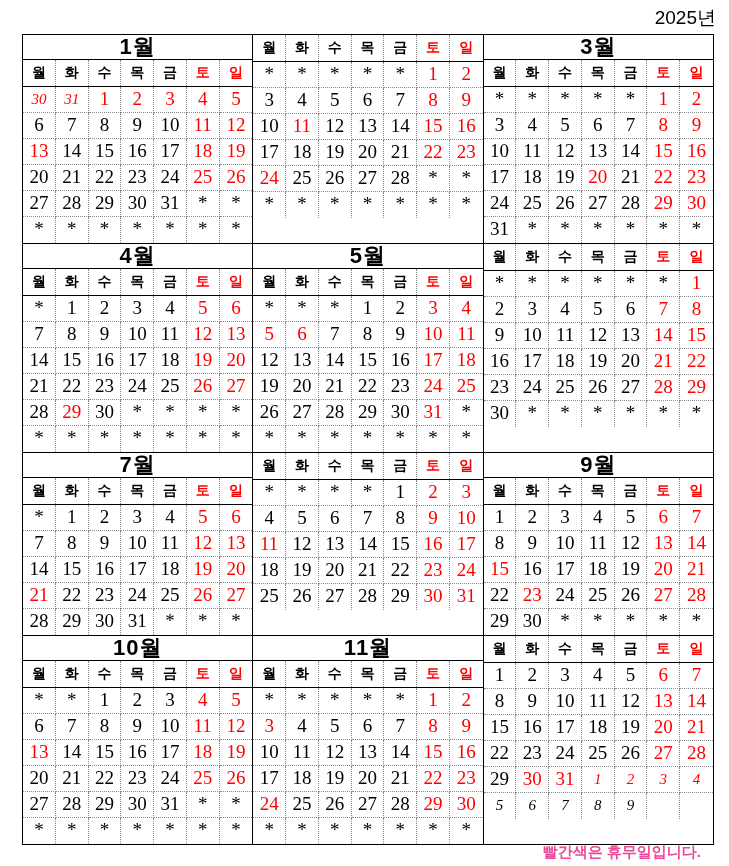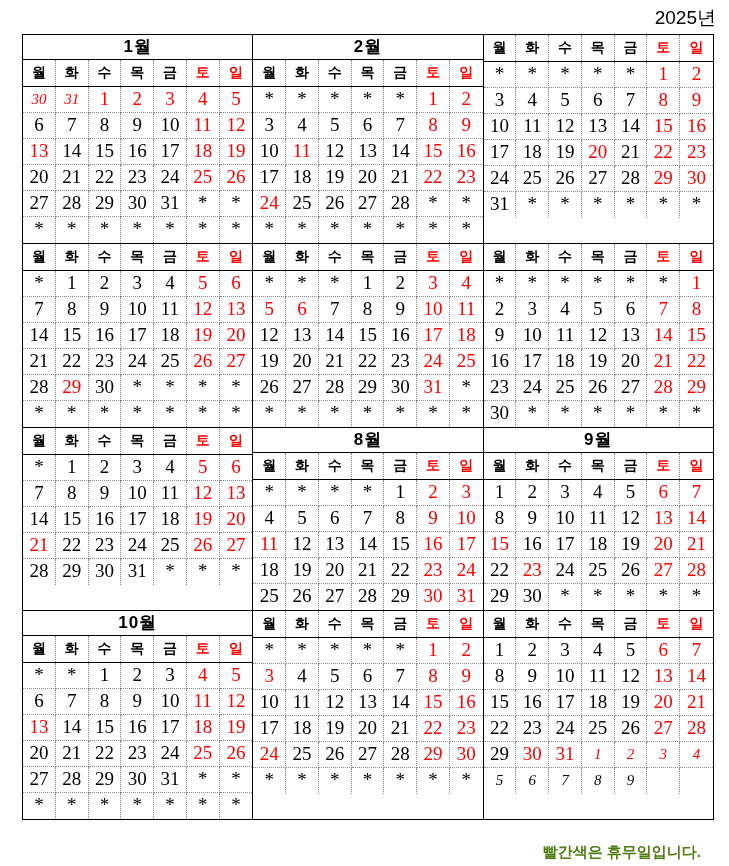--- a/index.html
+++ b/index.html
@@ -30,21 +30,21 @@
   }
   .band { display: grid; grid-template-columns: repeat(3, 1fr); }
   .month {
     border-right: 1.5px solid #000;
     border-bottom: 1.5px solid #000;
     background: #fff;
   }
   .month-title {
     height: 25px; line-height: 23px;
     text-align: center;
-    font-weight: 700; font-size: 17px;
+    font-weight: 700; font-size: 22px;
     border-bottom: 1.5px solid #000;
     letter-spacing: 1px;
   }
   .weekday-row {
     display: grid; grid-template-columns: repeat(7, 1fr);
     height: 27px;
     border-bottom: 1.5px solid #000;
   }
   .wd {
     line-height: 25px; text-align: center;
@@ -61,21 +61,21 @@
     border-bottom: 1px dotted #888;
     color: #000000;
   }
   .day:last-child { border-right: none; }
   .date-row.last .day { border-bottom: none; }
   .red { color: #FF0000; }
   .adj { font-style: italic; font-size: 15px; line-height: 25px; }
   .footer-note {
     position: absolute;
     right: 28px; bottom: 4px;
-    color: #4d7c0f;
+    color: #ec4899;
     font-weight: 700; font-size: 15px;
   }
 </style>
 </head>
 <body>
 
 <div class="page">
   <div class="year-title">2025년</div>
   <div class="calendar">
       <div class="band">
@@ -139,21 +139,20 @@
             <div class="day">*</div>
             <div class="day">*</div>
             <div class="day">*</div>
             <div class="day">*</div>
             <div class="day">*</div>
             <div class="day">*</div>
             <div class="day">*</div>
           </div>
         </div>
         <div class="month">
-          <div class="month-title">2월</div>
           <div class="weekday-row">
             <div class="wd">월</div>
             <div class="wd">화</div>
             <div class="wd">수</div>
             <div class="wd">목</div>
             <div class="wd">금</div>
             <div class="wd red">토</div>
             <div class="wd red">일</div>
           </div>
           <div class="date-row">
@@ -205,20 +204,21 @@
             <div class="day">*</div>
             <div class="day">*</div>
             <div class="day">*</div>
             <div class="day">*</div>
             <div class="day">*</div>
             <div class="day">*</div>
             <div class="day">*</div>
           </div>
         </div>
         <div class="month">
+          <div class="month-title">3월</div>
           <div class="weekday-row">
             <div class="wd">월</div>
             <div class="wd">화</div>
             <div class="wd">수</div>
             <div class="wd">목</div>
             <div class="wd">금</div>
             <div class="wd red">토</div>
             <div class="wd red">일</div>
           </div>
           <div class="date-row">
@@ -272,20 +272,21 @@
             <div class="day">*</div>
             <div class="day">*</div>
             <div class="day">*</div>
             <div class="day">*</div>
             <div class="day">*</div>
           </div>
         </div>
       </div>
       <div class="band">
         <div class="month">
+          <div class="month-title">4월</div>
           <div class="weekday-row">
             <div class="wd">월</div>
             <div class="wd">화</div>
             <div class="wd">수</div>
             <div class="wd">목</div>
             <div class="wd">금</div>
             <div class="wd red">토</div>
             <div class="wd red">일</div>
           </div>
           <div class="date-row">
@@ -337,20 +338,21 @@
             <div class="day">*</div>
             <div class="day">*</div>
             <div class="day">*</div>
             <div class="day">*</div>
             <div class="day">*</div>
             <div class="day">*</div>
             <div class="day">*</div>
           </div>
         </div>
         <div class="month">
+          <div class="month-title">5월</div>
           <div class="weekday-row">
             <div class="wd">월</div>
             <div class="wd">화</div>
             <div class="wd">수</div>
             <div class="wd">목</div>
             <div class="wd">금</div>
             <div class="wd red">토</div>
             <div class="wd red">일</div>
           </div>
           <div class="date-row">
@@ -469,20 +471,21 @@
             <div class="day">*</div>
             <div class="day">*</div>
             <div class="day">*</div>
             <div class="day">*</div>
             <div class="day">*</div>
           </div>
         </div>
       </div>
       <div class="band">
         <div class="month">
+          <div class="month-title">7월</div>
           <div class="weekday-row">
             <div class="wd">월</div>
             <div class="wd">화</div>
             <div class="wd">수</div>
             <div class="wd">목</div>
             <div class="wd">금</div>
             <div class="wd red">토</div>
             <div class="wd red">일</div>
           </div>
           <div class="date-row">
@@ -525,21 +528,20 @@
             <div class="day">28</div>
             <div class="day">29</div>
             <div class="day">30</div>
             <div class="day">31</div>
             <div class="day">*</div>
             <div class="day">*</div>
             <div class="day">*</div>
           </div>
         </div>
         <div class="month">
-          <div class="month-title">8월</div>
           <div class="weekday-row">
             <div class="wd">월</div>
             <div class="wd">화</div>
             <div class="wd">수</div>
             <div class="wd">목</div>
             <div class="wd">금</div>
             <div class="wd red">토</div>
             <div class="wd red">일</div>
           </div>
           <div class="date-row">
@@ -707,20 +709,21 @@
             <div class="day">*</div>
             <div class="day">*</div>
             <div class="day">*</div>
             <div class="day">*</div>
             <div class="day">*</div>
             <div class="day">*</div>
             <div class="day">*</div>
           </div>
         </div>
         <div class="month">
+          <div class="month-title">11월</div>
           <div class="weekday-row">
             <div class="wd">월</div>
             <div class="wd">화</div>
             <div class="wd">수</div>
             <div class="wd">목</div>
             <div class="wd">금</div>
             <div class="wd red">토</div>
             <div class="wd red">일</div>
           </div>
           <div class="date-row">

